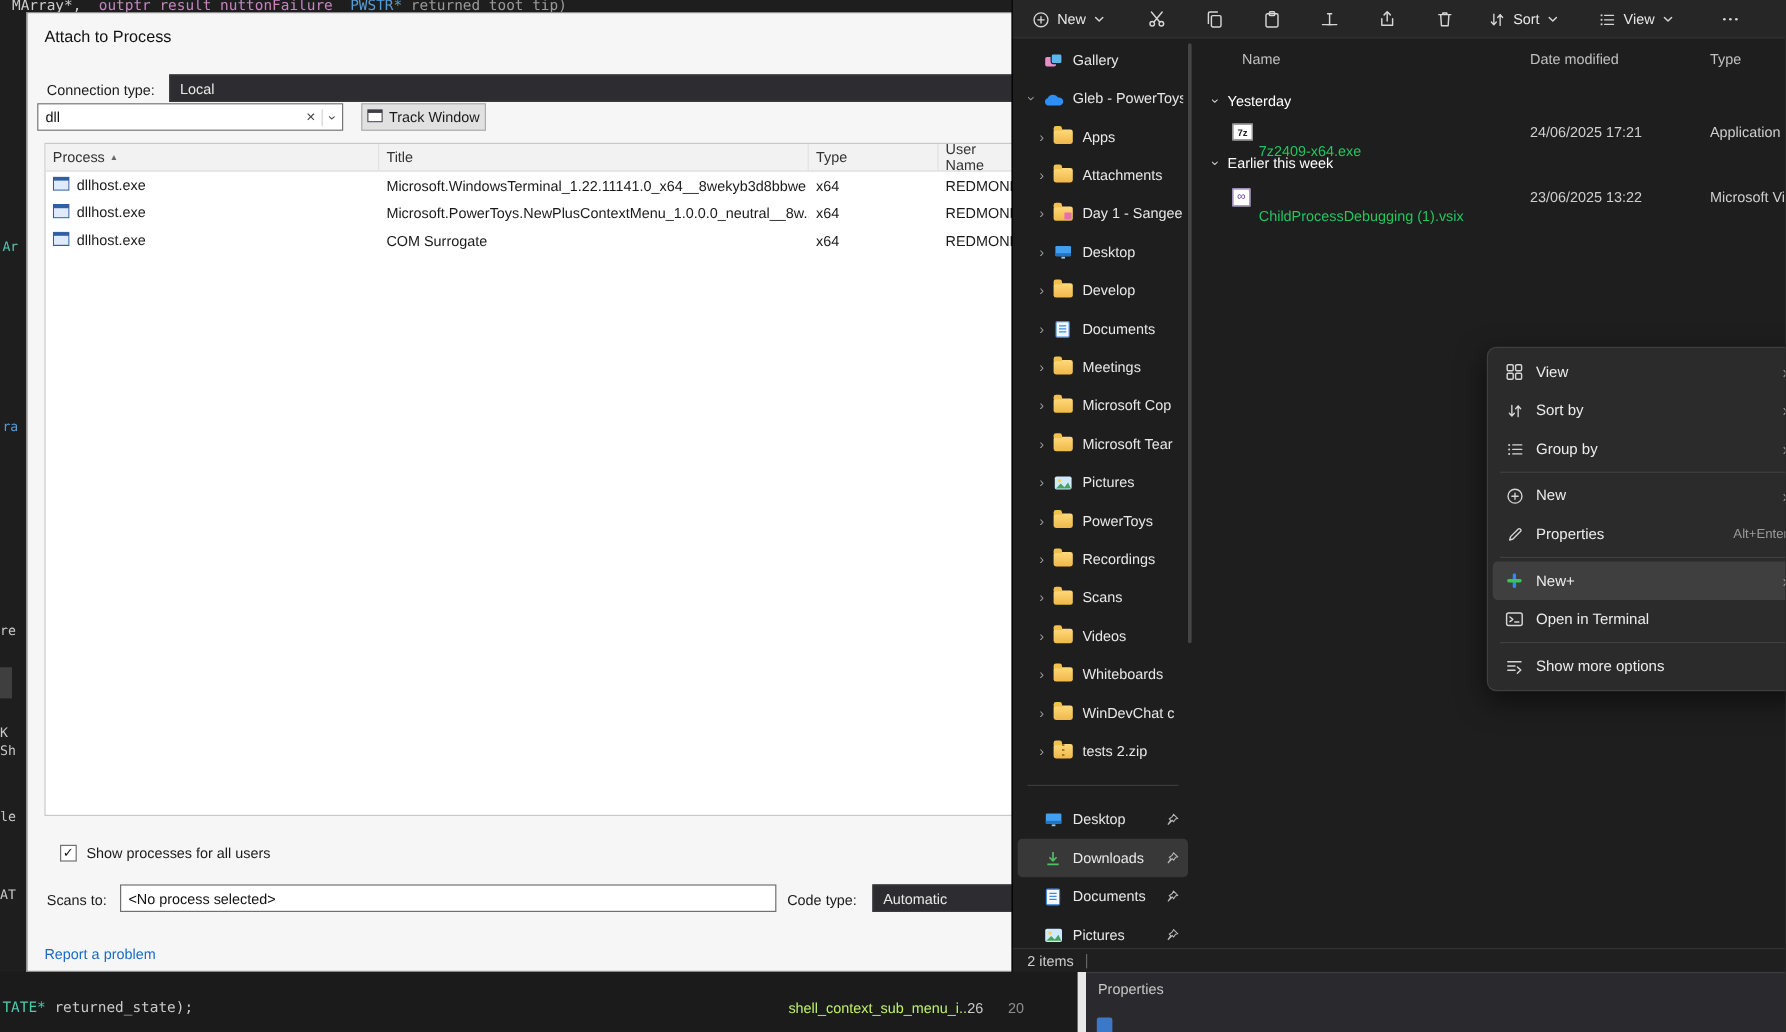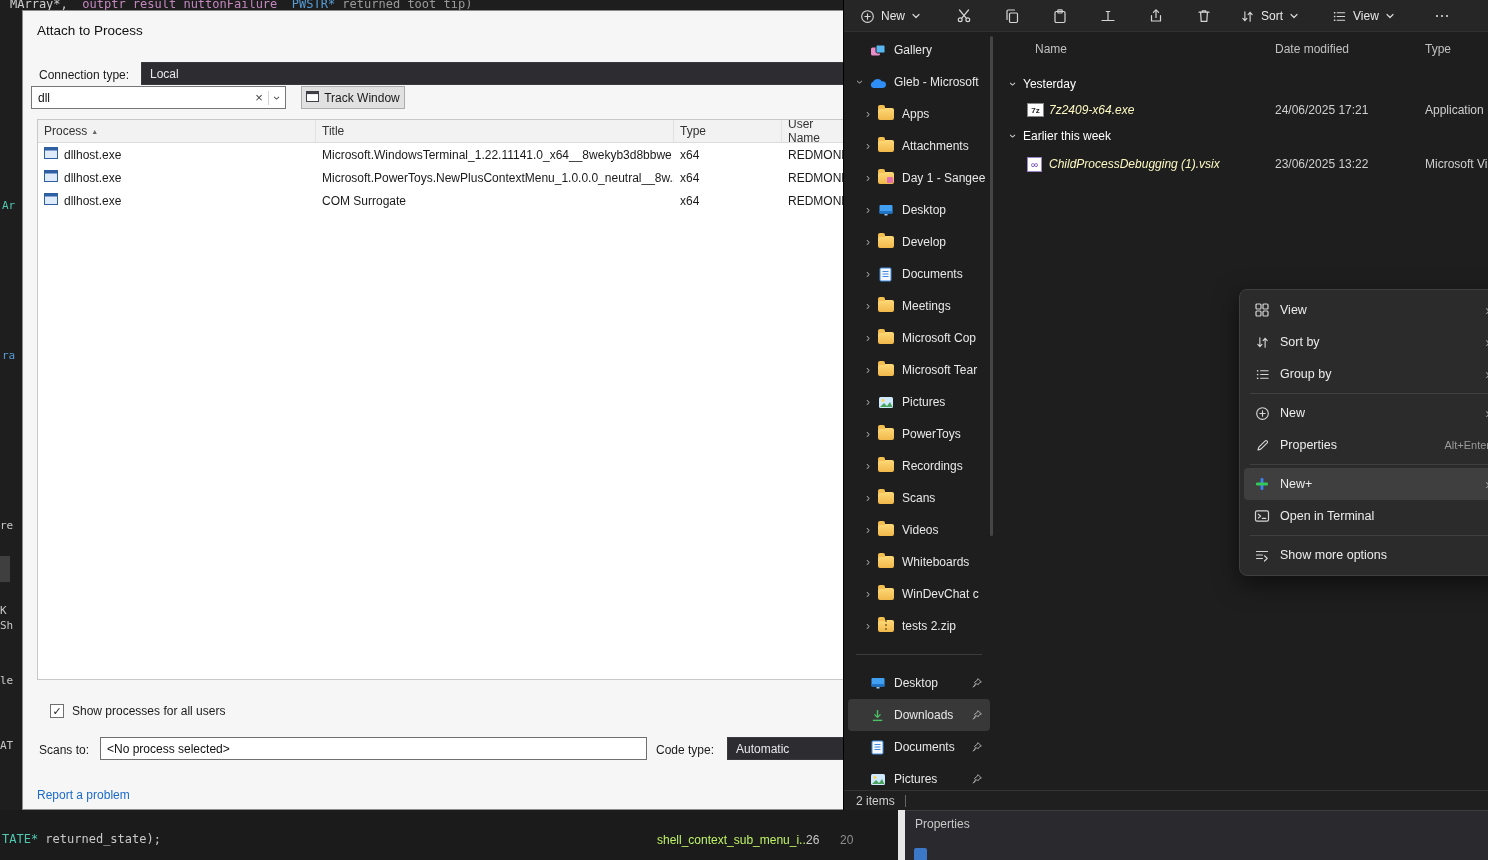--- a/index.html
+++ b/index.html
@@ -39,21 +39,21 @@
   .fclear { width:18px; text-align:center; color:#444; font-size:13px; cursor:default; }
   .fdd { width:17px; text-align:center; color:#444; border-left:1px solid #d4d4d4; }
   .rot { display:inline-block; transform:rotate(90deg); }
   .track-btn { position:absolute; left:278px; top:75px; width:104px; height:23px; background:#e1e1e1; border:1px solid #acacac; display:flex; align-items:center; gap:5px; justify-content:center; font-size:12px; color:#1a1a1a; }
   .ptable { position:absolute; left:14px; top:108px; width:816px; height:561px; background:#fff; border:1px solid #c8c8c8; overflow:hidden; }
   .thead { display:flex; height:23px; background:#f2f2f2; border-bottom:1px solid #dcdcdc; color:#333; }
   .th { padding:4px 6px; border-right:1px solid #e2e2e2; display:flex; align-items:center; gap:4px; }
   .c1 { width:278px; } .c2 { width:358px; } .c3 { width:108px; } .c4 { flex:1; }
   .sort-tri { font-size:7px; color:#666; }
   .tr { display:flex; height:23px; align-items:center; }
-  .td { padding:0 6px; white-space:nowrap; overflow:hidden; display:flex; align-items:center; gap:6px; }
+  .td { padding:0 6px; white-space:nowrap; overflow:hidden; display:flex; gap:6px; }
   .chk-row { position:absolute; left:27px; top:693px; display:flex; gap:8px; align-items:center; }
   .checkbox { width:14px; height:14px; border:1px solid #707070; background:#fff; font-size:11px; line-height:12px; text-align:center; color:#1a1a1a; }
   .attach-label { position:absolute; left:16px; top:732px; }
   .attach-box { position:absolute; left:77px; top:726px; width:547px; height:23px; background:#fff; border:1px solid #707070; padding:4px 6px; color:#111; white-space:nowrap; overflow:hidden; }
   .ct-label { position:absolute; left:633px; top:732px; }
   .ct-combo { position:absolute; left:704px; top:726px; width:126px; height:23px; }
   .report { position:absolute; left:14px; top:777px; color:#1b6ac9; cursor:pointer; }
 
   
   .explorer { position:absolute; left:843px; top:0; width:645px; height:810px; background:#1e1e1e; z-index:2; color:#e6e6e6; font-size:12px; border-left:1px solid #000; }
@@ -79,21 +79,21 @@
 
   .ex-main { position:absolute; left:157px; top:34px; right:0; bottom:20px; }
   .colh { position:absolute; top:8px; color:#c0c0c0; }
   .colh-name { left:34px; } .colh-date { left:274px; } .colh-type { left:424px; }
   .group-hdr { position:absolute; left:10px; display:flex; gap:8px; align-items:center; height:26px; color:#fff; }
   .gh1 { top:37px; } .gh2 { top:89px; }
   .gchev { color:#d8d8d8; font-size:12px; }
   .frow { position:absolute; left:0; right:0; height:27px; }
   .frow1 { top:63px; } .frow2 { top:117px; }
   .fico { position:absolute; left:26px; top:6px; }
-  .fname { position:absolute; left:48px; top:6px; color:#fef9c3; white-space:nowrap;font-style:italic; }
+  .fname { position:absolute; left:48px; top:22px; color:#22c55e; white-space:nowrap; }
   .fdate { position:absolute; left:274px; top:6px; color:#cfcfcf; }
   .ftype { position:absolute; left:424px; top:6px; color:#cfcfcf; white-space:nowrap; }
 
   .ctx { position:absolute; left:238px; top:255px; width:266px; background:#2b2b2b; border:1px solid #3f3f3f; border-radius:8px; padding:4px; box-shadow:0 8px 24px rgba(0,0,0,.55); z-index:5; }
   .cmi { height:32px; display:flex; align-items:center; gap:10px; padding:0 10px; border-radius:4px; color:#ececec; font-size:12.5px; }
   .cmi.hl { background:#3f3f3f; }
   .cmico { width:16px; min-width:16px; display:flex; justify-content:center; }
   .cml { flex:1; white-space:nowrap; overflow:hidden; }
   .cmchev { color:#9a9a9a; font-size:14px; }
   .cmshort { color:#9a9a9a; font-size:11px; }
@@ -343,21 +343,21 @@
           </span>
           <span class="slbl">Gallery</span>
         </div>
       <div class="sbi">
           <span class="chev"><span class="rot">›</span></span>
           <span class="sico">
             <svg width="18" height="13" viewBox="0 0 18 13">
               <path d="M4.6 12h8.9a3.4 3.4 0 10-.7-6.7A5 5 0 004 5.8 3.2 3.2 0 004.6 12z" fill="#2f8ef5"></path>
             </svg>
           </span>
-          <span class="slbl">Gleb - Microsoft</span>
+          <span class="slbl">Gleb - PowerToys</span>
         </div>
       <div class="sbi child">
           <span class="chev">›</span>
           <span class="sico">
             <span class="folder-ico"></span>
           </span>
           <span class="slbl">Apps</span>
         </div>
       <div class="sbi child">
           <span class="chev">›</span>

